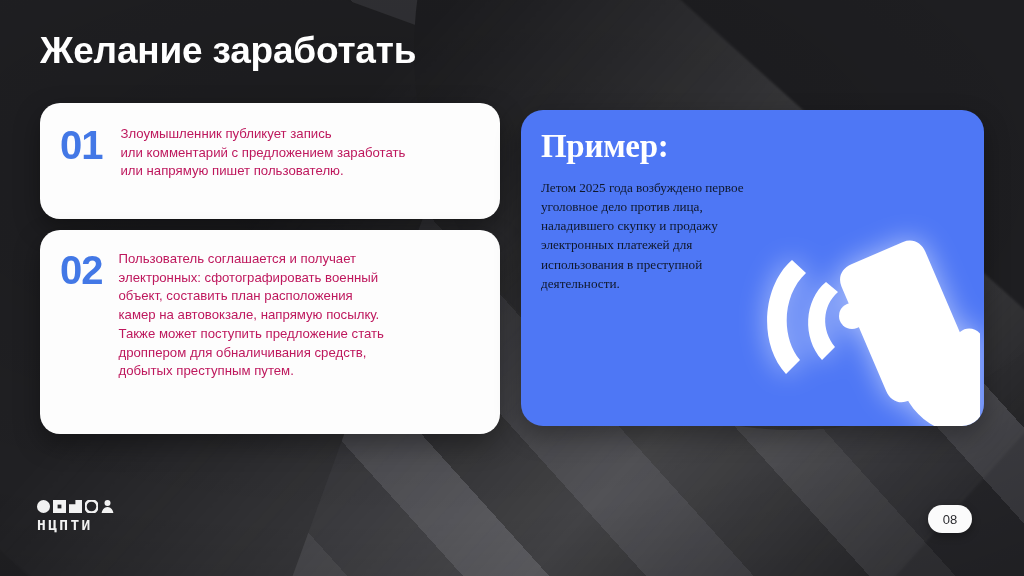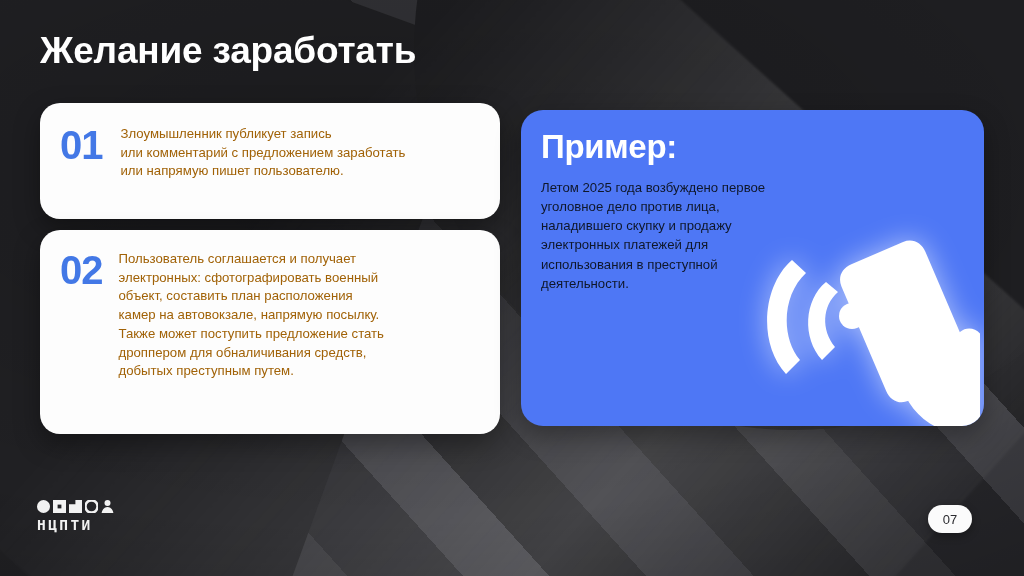--- a/index.html
+++ b/index.html
@@ -117,40 +117,41 @@
     font-size: 40px;
     font-weight: bold;
     line-height: 1;
     letter-spacing: -1px;
     flex: 0 0 auto;
   }
   .card-01 .card-num { margin: 22px 0 0 20px; }
   .card-02 .card-num { margin: 20px 0 0 20px; }
 
   .card-text {
-    color: #a16207;
+    color: #be185d;
     font-size: 13.2px;
     line-height: 1.42;
     flex: 1 1 auto;
   }
   .card-01 .card-text { margin: 22px 14px 0 18px; }
   .card-02 .card-text { margin: 20px 14px 0 16px; }
   .card-text div { white-space: nowrap; }
 
   
   .panel {
     position: absolute;
     left: 521px;
     top: 110px;
     width: 463px;
     height: 316px;
     background: #4e77f5;
     border-radius: 22px;
     box-shadow: 0 10px 26px rgba(0,0,0,0.32);
     overflow: hidden;
+    font-family: Liberation Serif, serif;
   }
   .panel-title {
     position: absolute;
     left: 20px;
     top: 18px;
     color: #ffffff;
     font-size: 33px;
     font-weight: bold;
     letter-spacing: -0.3px;
   }
@@ -303,15 +304,15 @@
         <circle cx="6.5" cy="6.5" r="6.1" fill="none" stroke="#f2f2f2" stroke-width="2.6"></circle>
       </svg>
       <svg width="13" height="13" viewBox="0 0 13 13">
         <circle cx="6.5" cy="3.1" r="3.0" fill="#f2f2f2"></circle>
         <path d="M0.6 13 C1.4 9.1 3.7 7.0 6.5 7.0 C9.3 7.0 11.6 9.1 12.4 13 Z" fill="#f2f2f2"></path>
       </svg>
     </div>
     <div class="logo-word">НЦПТИ</div>
   </div>
 
-  <div class="page-badge">07</div>
+  <div class="page-badge">08</div>
 
 </div>
 
 </body></html>

